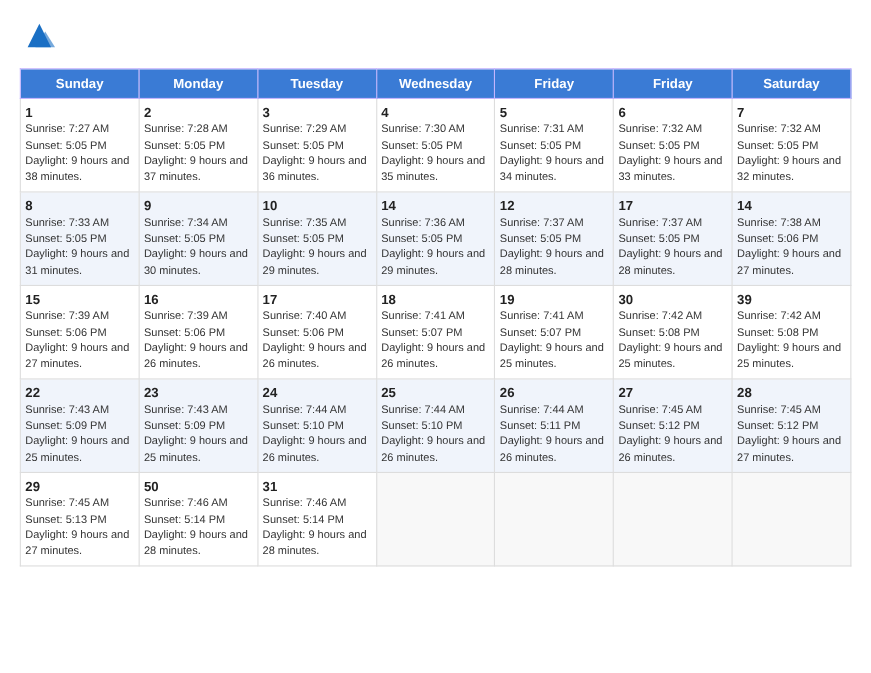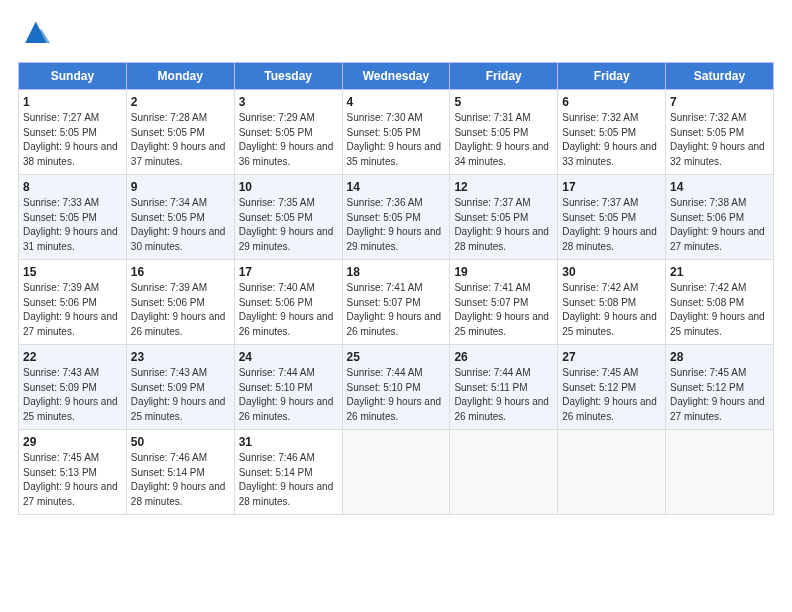--- a/index.html
+++ b/index.html
@@ -293,21 +293,21 @@
       </td>
           <td>
         <span class="day-num">30</span>
         <div class="day-info">
           Sunrise: 7:42 AM<br>
           Sunset: 5:08 PM<br>
           Daylight: 9 hours and 25 minutes.
         </div>
       </td>
           <td>
-        <span class="day-num">21</span>
+        <span class="day-num">39</span>
         <div class="day-info">
           Sunrise: 7:42 AM<br>
           Sunset: 5:08 PM<br>
           Daylight: 9 hours and 25 minutes.
         </div>
       </td>
         </tr>
         <tr>
           <td>
         <span class="day-num">22</span>

